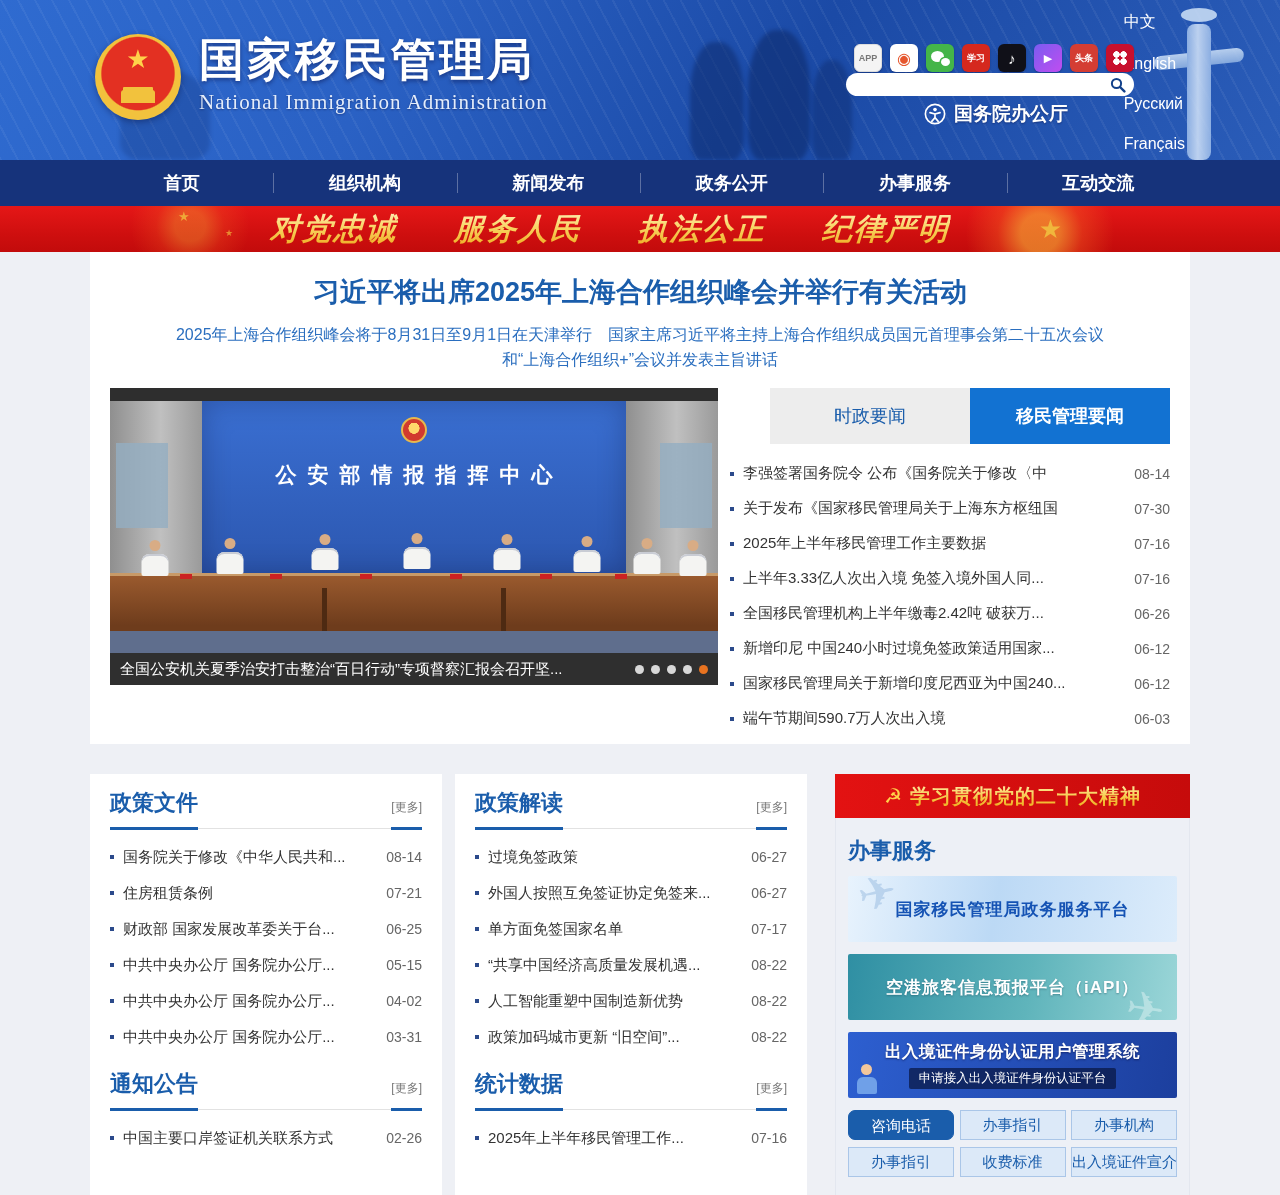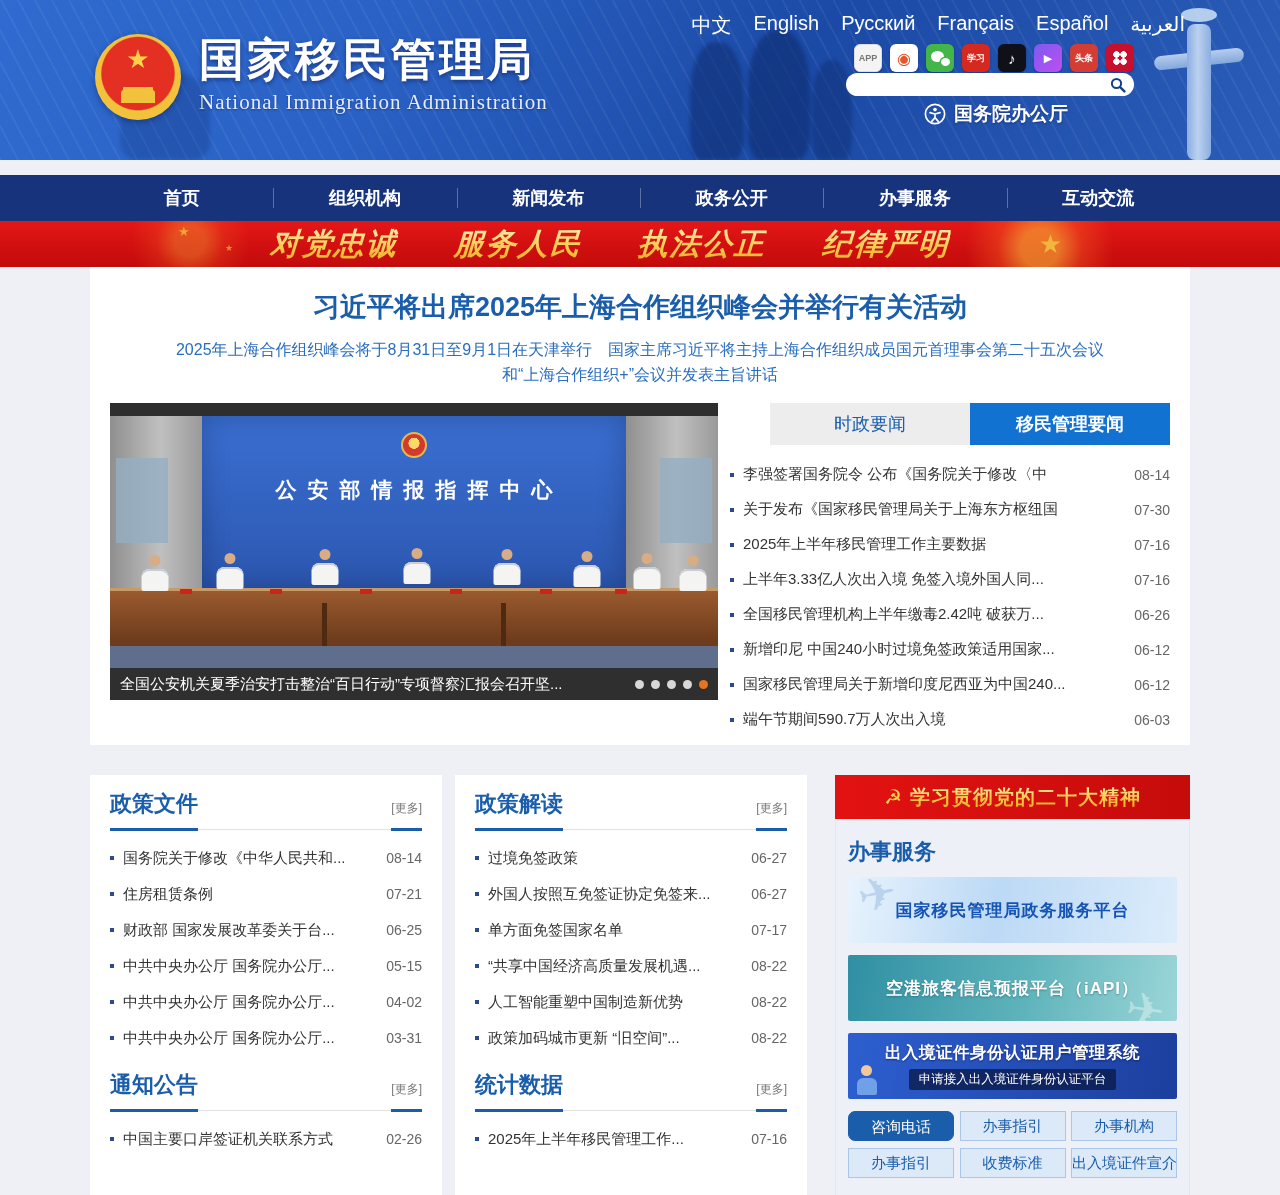--- a/index.html
+++ b/index.html
@@ -17,21 +17,21 @@
   .sil.s2 { left:748px; top:30px; width:62px; height:130px; opacity:.6; }
   .sil.s3 { left:812px; top:60px; width:40px; height:100px; opacity:.45; }
   .sil.s4 { left:120px; top:70px; width:90px; height:90px; opacity:.25; }
   .huabiao { position:absolute; right:52px; top:6px; width:58px; height:154px; opacity:.85; }
   .huabiao .col { position:absolute; left:17px; top:18px; width:24px; height:136px; border-radius:8px;
     background:linear-gradient(90deg,#9dbdea,#d6e6fa 45%,#9dbdea); }
   .huabiao .wing { position:absolute; left:-16px; top:46px; width:90px; height:14px; border-radius:8px;
     background:linear-gradient(180deg,#cfe2f8,#94b6e4); transform:rotate(-6deg); }
   .huabiao .cap { position:absolute; left:11px; top:2px; width:36px; height:14px; border-radius:50%;
     background:#cfe2f8; }
-  .lang-bar { position:absolute; top:12px; right:95px; display:flex; gap:22px; color:#fff; font-size:20px; z-index:3; }
+  .lang-bar { position:absolute; top:12px; right:95px; display:flex; gap:22px; color:#fff; font-size:16px; z-index:3;flex-direction:column; }
   .logo { position:absolute; left:95px; top:34px; display:flex; align-items:flex-start; gap:18px; z-index:3; }
   .emblem { width:86px; height:86px; border-radius:50%; position:relative; flex:none;
     background:radial-gradient(circle at 50% 46%, #e33022 0 57%, #f2c23d 59% 100%);
     box-shadow:0 2px 6px rgba(0,0,40,.35); }
   .emblem::before { content:"★"; position:absolute; top:10px; left:50%; transform:translateX(-50%);
     color:#ffd24a; font-size:26px; }
   .emblem::after { content:""; position:absolute; bottom:17px; left:50%; transform:translateX(-50%);
     width:34px; height:13px; background:#f2c23d; border-radius:3px 3px 0 0;
     box-shadow:0 -5px 0 -2px #f2c23d; }
   .logo-text .cn { color:#fff; font-size:45px; font-weight:bold; letter-spacing:3px;
@@ -60,21 +60,21 @@
       radial-gradient(circle at 28% 72%, #fff 0 3px, transparent 3.5px),
       radial-gradient(circle at 72% 72%, #fff 0 3px, transparent 3.5px); }
   .search-box { position:absolute; top:73px; right:146px; width:288px; height:23px; background:#fff;
     border-radius:12px; display:flex; align-items:center; padding:0 8px 0 14px; z-index:3; }
   .search-box input { flex:1; border:none; outline:none; background:transparent; font-size:13px; color:#333; }
   .access { position:absolute; top:101px; right:212px; display:flex; align-items:center; gap:8px;
     color:#fff; font-size:19px; font-weight:bold; z-index:3; text-shadow:0 1px 2px rgba(0,0,50,.4); }
 
   
   .nav { height:46px; background:#16337b; }
-  .nav-inner { width:1100px; height:100%; margin:15px auto; display:flex; }
+  .nav-inner { width:1100px; height:100%; margin:0 auto; display:flex; }
   .nav-item { flex:1; display:flex; align-items:center; justify-content:center; color:#fff;
     font-size:18px; font-weight:bold; position:relative; cursor:pointer; }
   .nav-item + .nav-item::before { content:""; position:absolute; left:0; top:13px; height:20px; width:1px;
     background:rgba(255,255,255,.3); }
 
   
   .slogan-banner { height:46px; position:relative; overflow:hidden;
     background:linear-gradient(180deg,#e51717 0%,#cf0f0f 60%,#c20b0b 100%); }
   .glow { position:absolute; border-radius:50%;
     background:radial-gradient(circle,rgba(255,200,60,.55) 0 18%,rgba(255,120,40,.3) 40%,transparent 70%); }
@@ -127,21 +127,21 @@
     box-shadow:inset 0 2px 0 #c9ccd4; }
   .plate { position:absolute; top:186px; width:12px; height:5px; background:#c22; }
   .caption-bar { height:32px; background:#2f2f2f; display:flex; align-items:center; padding:0 10px; }
   .caption-text { color:#fff; font-size:15px; white-space:nowrap; overflow:hidden; cursor:pointer; }
   .dots { margin-left:auto; display:flex; gap:7px; }
   .dot { width:9px; height:9px; border-radius:50%; background:#d8d8d8; cursor:pointer; }
   .dot.active { background:#e87320; }
 
   
   .news-col { width:440px; }
-  .tabs { display:flex; height:42px;margin-left:40px; }
+  .tabs { display:flex; height:56px;margin-left:40px; }
   .tab { flex:1; display:flex; align-items:center; justify-content:center; font-size:18px;
     background:#ededed; color:#1a5dab; cursor:pointer; }
   .tab.active { background:#1272d2; color:#fff; font-weight:bold; }
   .news-list { list-style:none; margin-top:12px; }
   .n-item { height:35px; display:flex; align-items:center; font-size:15px; cursor:pointer; }
   .bullet { width:4px; height:4px; background:#2b4a8b; margin-right:9px; flex:none; }
   .n-title { flex:1; white-space:nowrap; overflow:hidden; text-overflow:ellipsis; color:#333; }
   .n-date { margin-left:12px; color:#666; font-size:14px; flex:none; }
 
   

